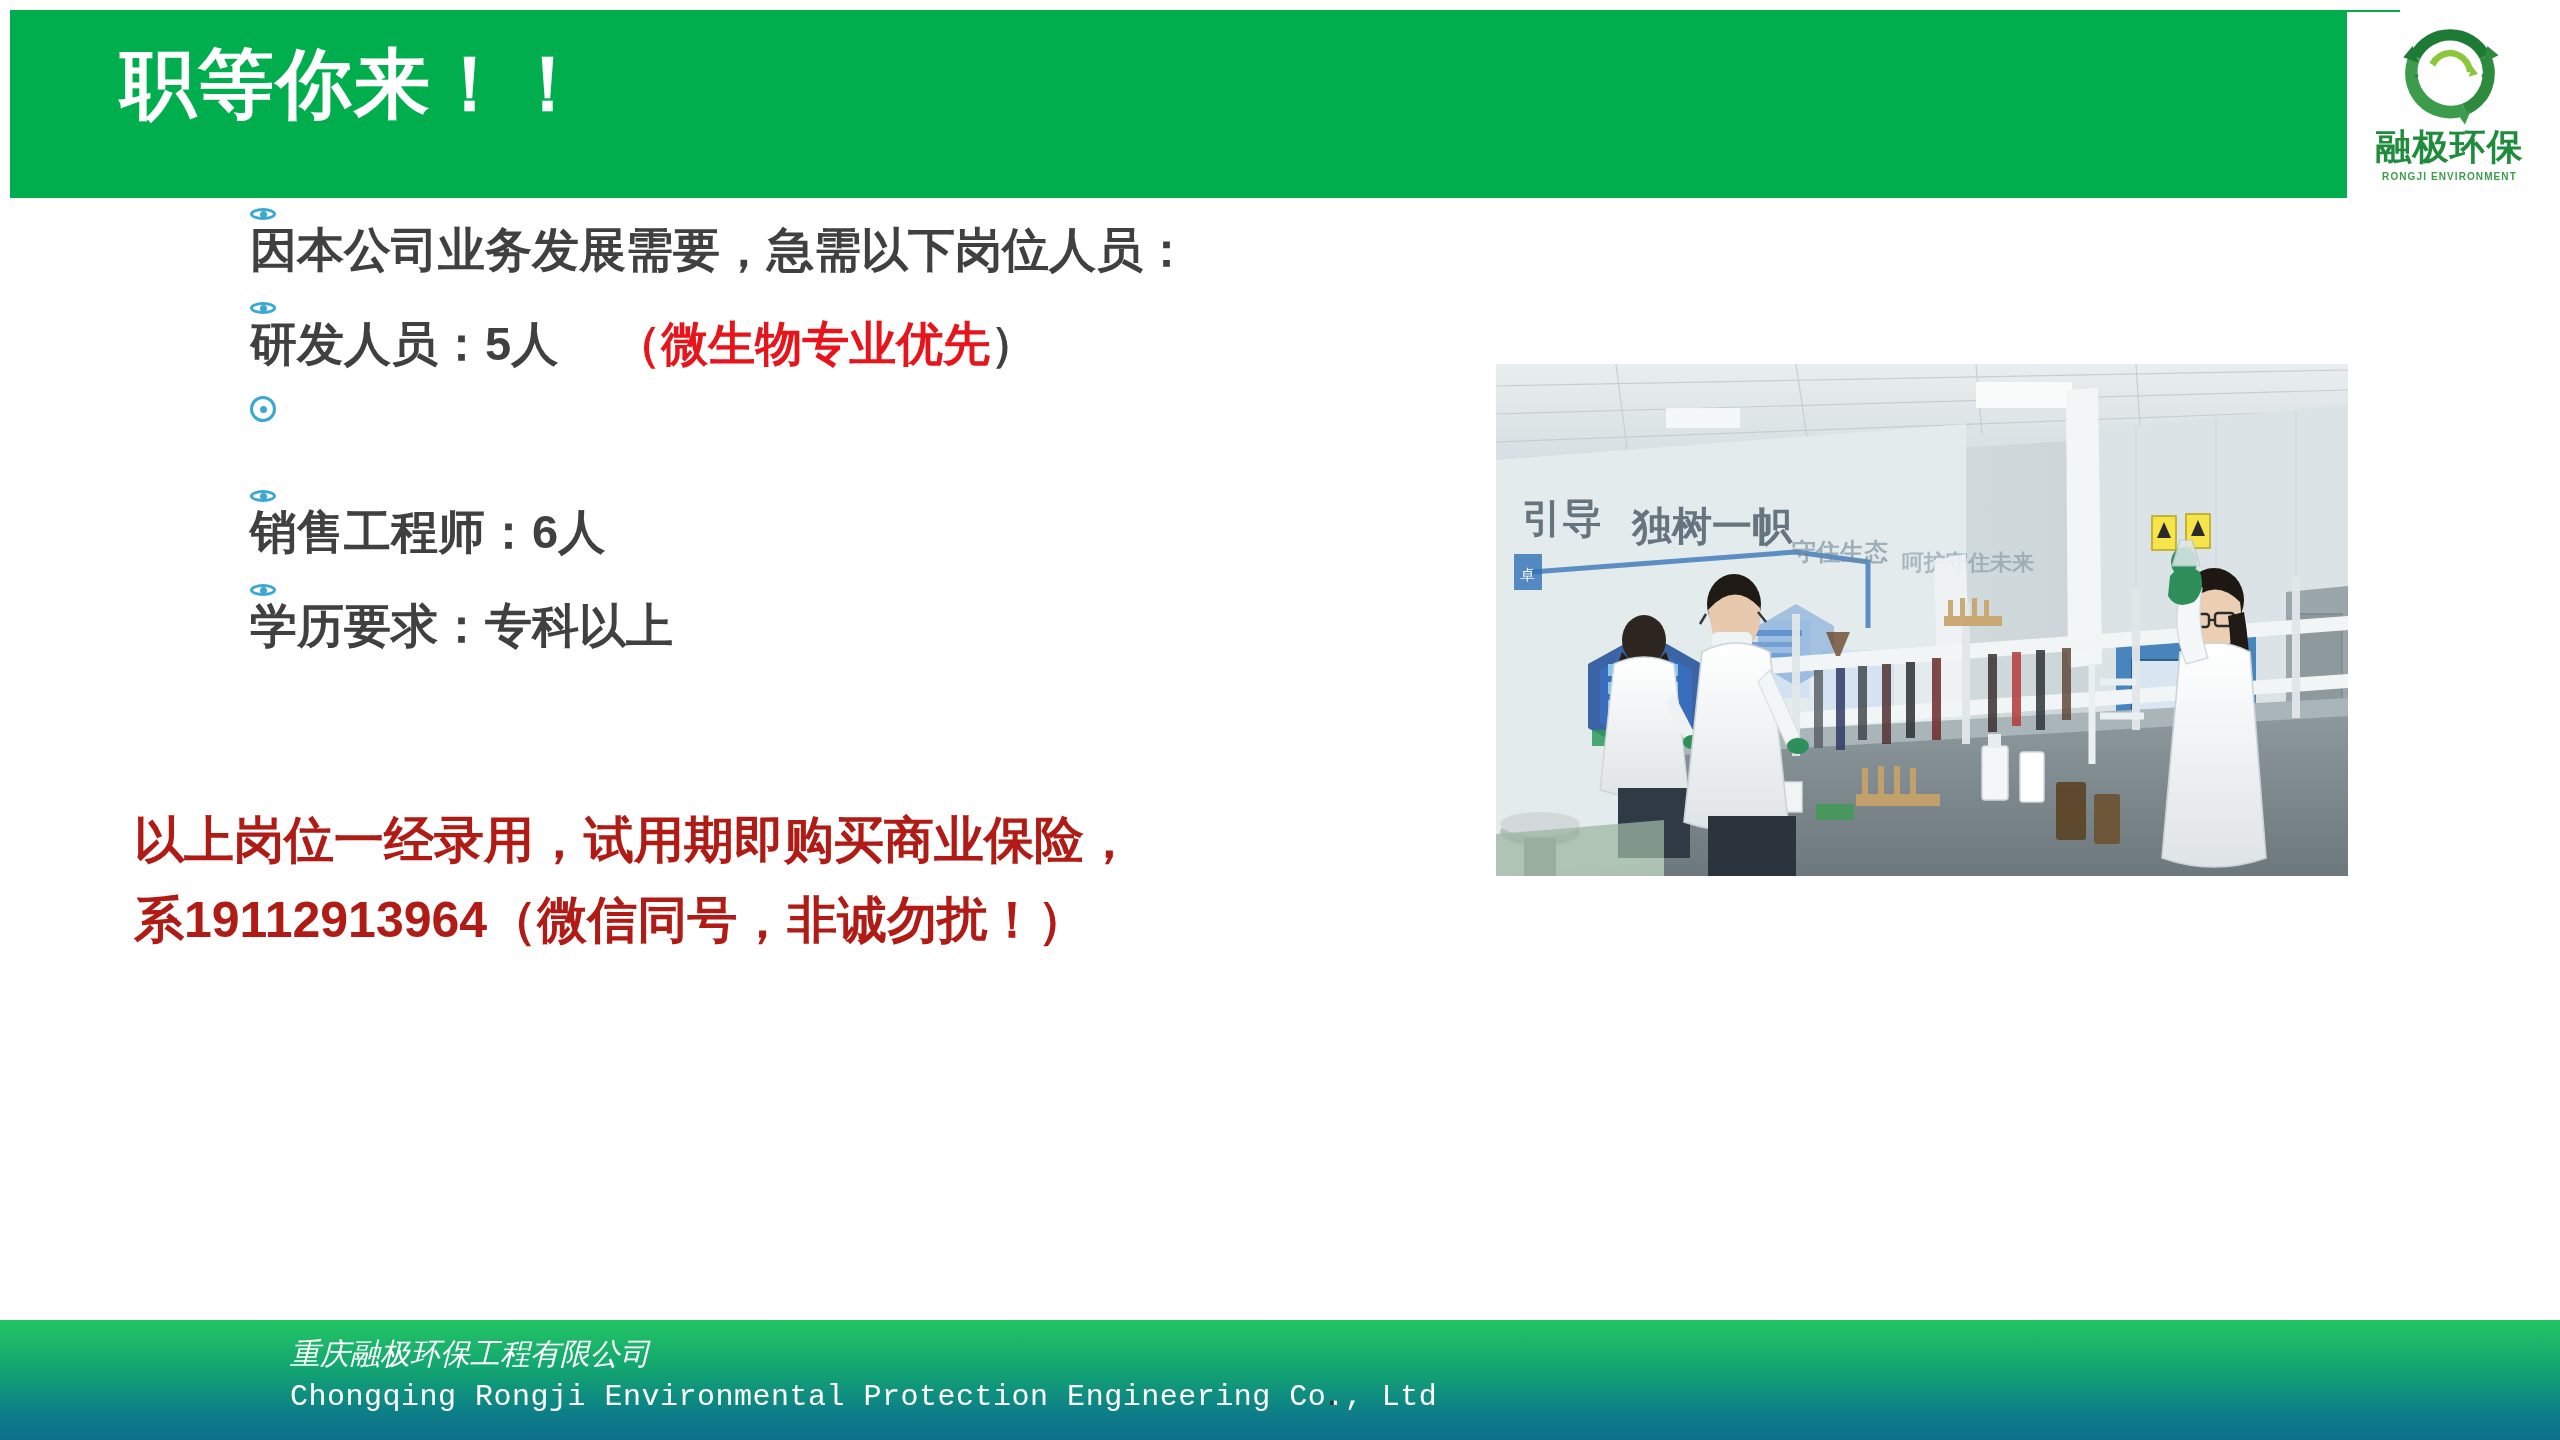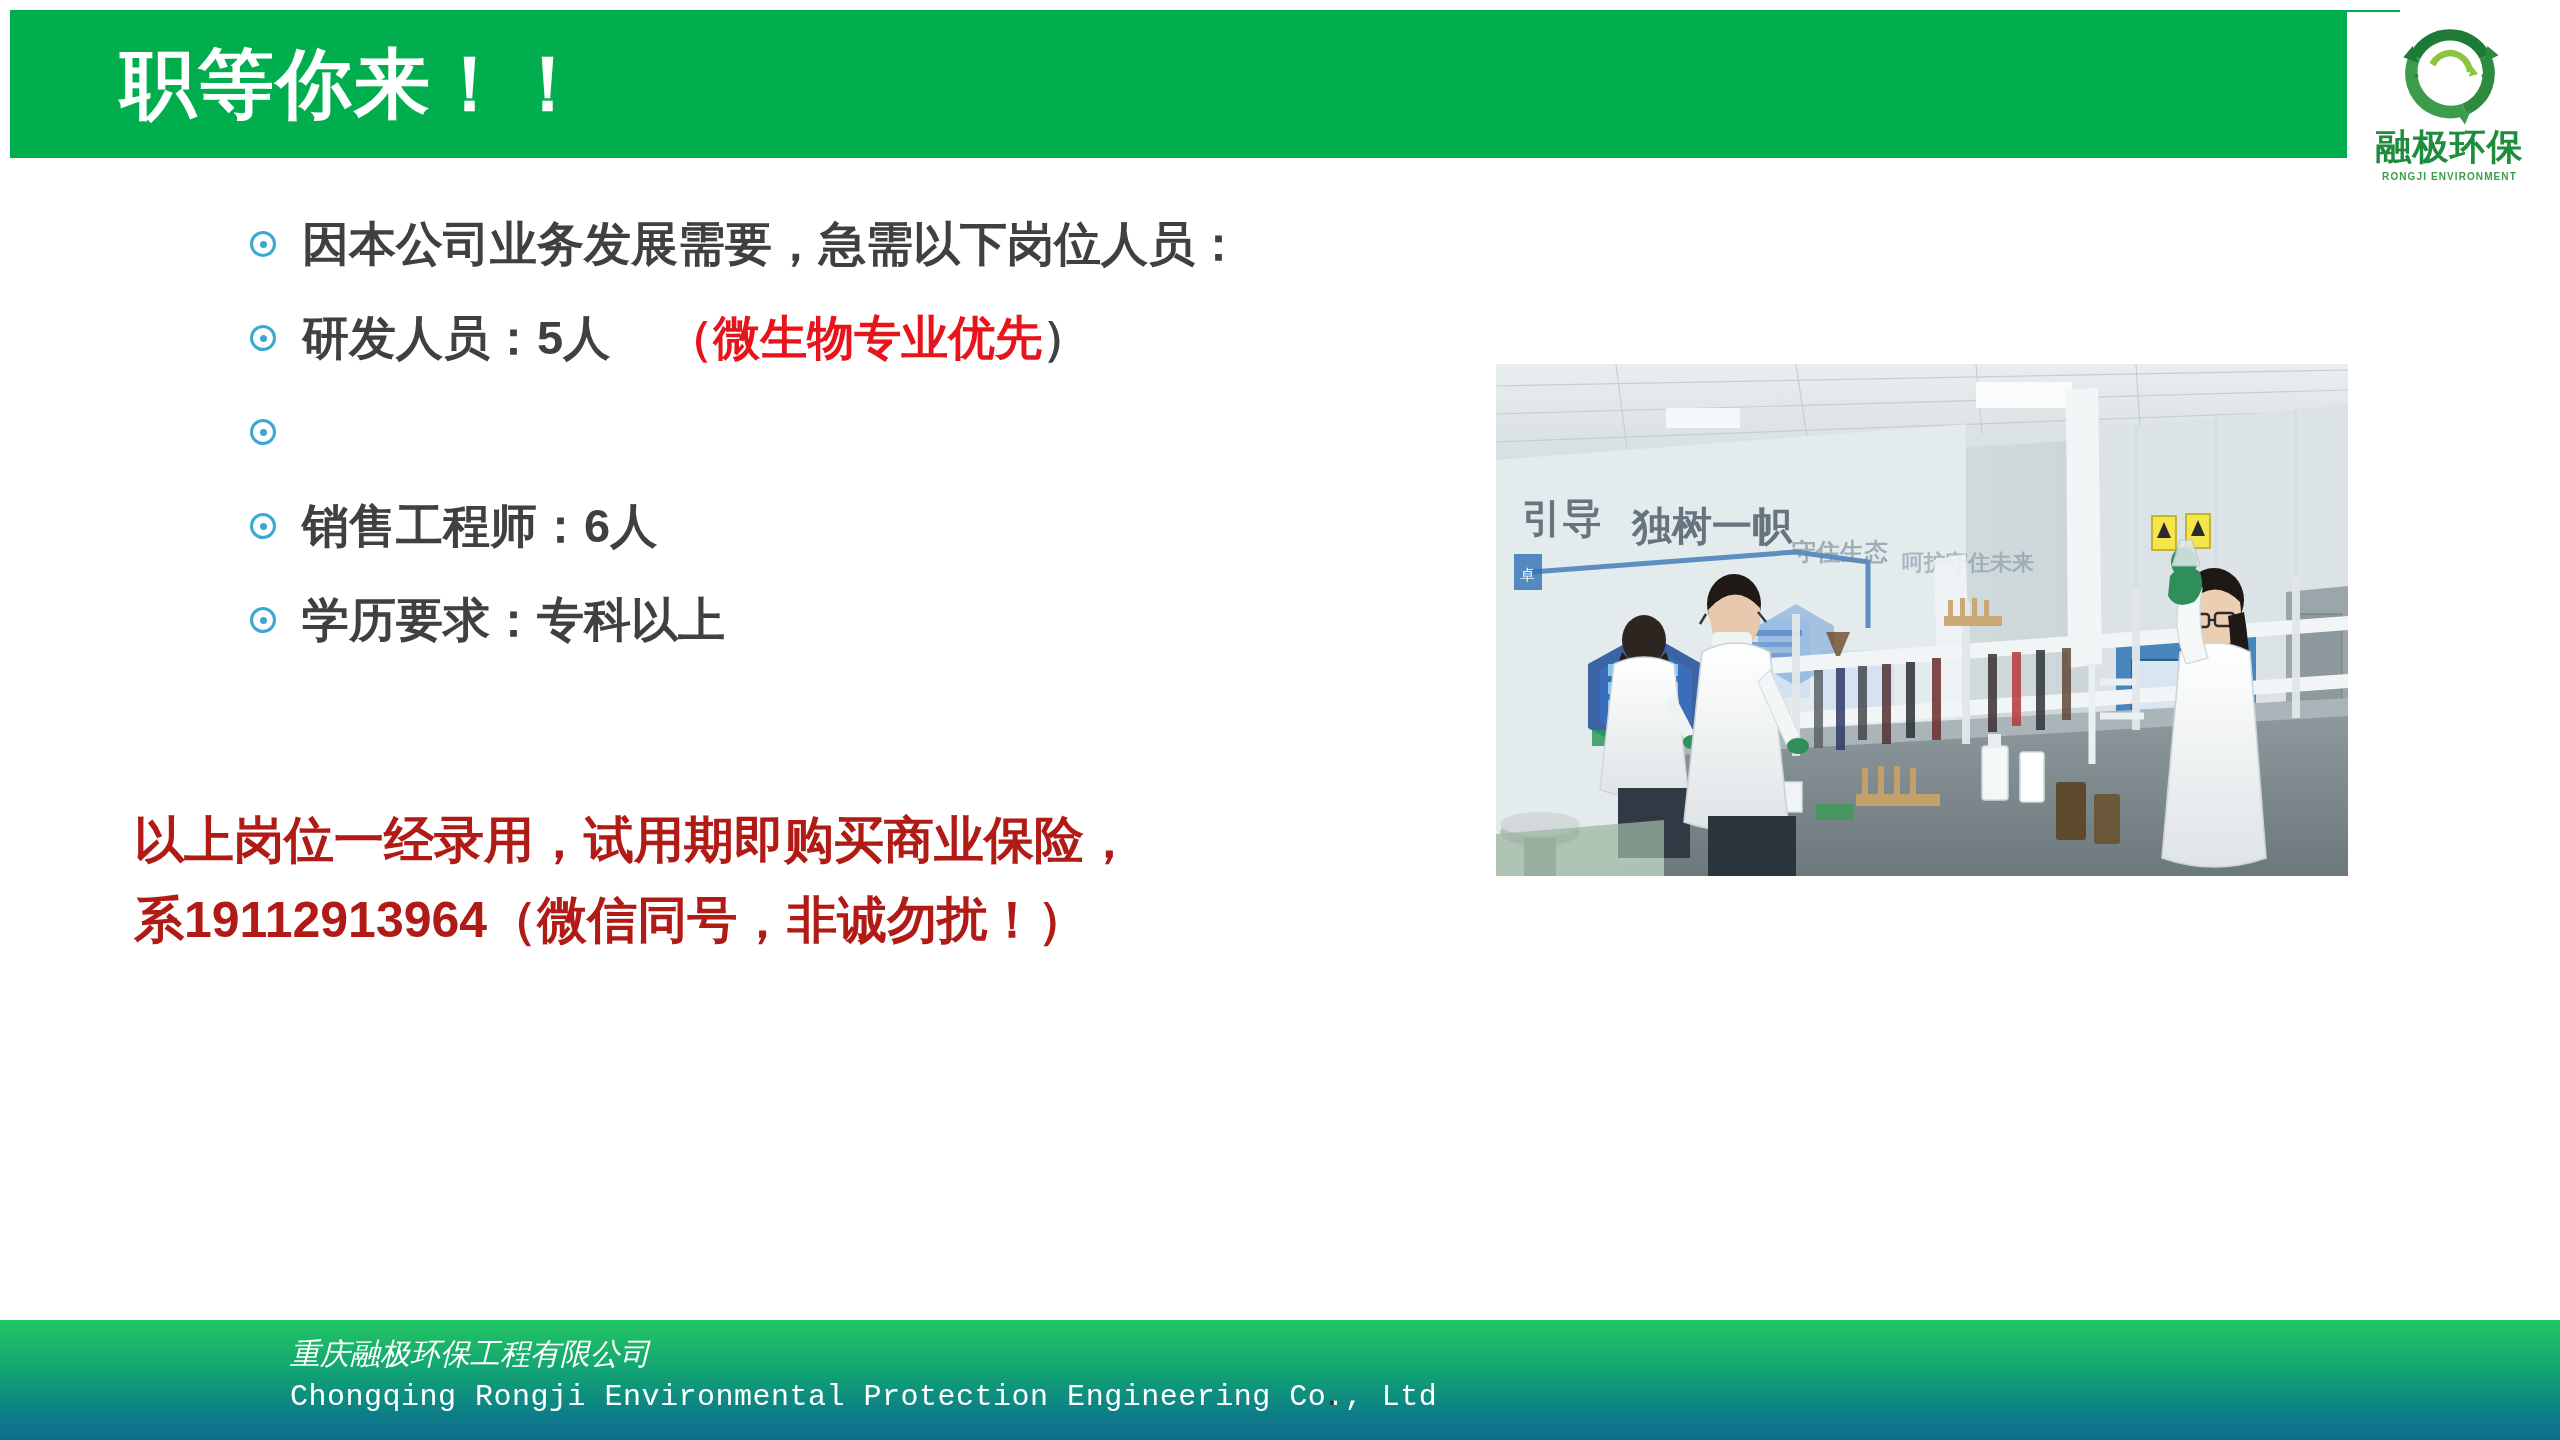--- a/index.html
+++ b/index.html
@@ -14,21 +14,21 @@
     overflow: hidden;
     font-family: "Liberation Sans", "DejaVu Sans", sans-serif;
   }
 
   
   #header-banner {
     position: absolute;
     left: 10px;
     top: 10px;
     width: 2390px;
-    height: 148px;
+    height: 188px;
     background: #00AE4D;
   }
   #header-title {
     position: absolute;
     left: 110px;
     top: 24px;
     font-size: 76px;
     font-weight: bold;
     color: #ffffff;
     letter-spacing: 2px;
@@ -78,23 +78,24 @@
 
   
   #bullet-list {
     position: absolute;
     left: 250px;
     top: 208px;
     width: 1250px;
   }
   .bullet-row {
     display: flex;
-    align-items: center;
+    align-items: flex-start;
     height: 72px;
     margin-bottom: 0px;
+    flex-direction: column;
   }
   .bullet-marker {
     width: 26px;
     height: 26px;
     min-width: 26px;
     border: 3px solid #3BA8D4;
     border-radius: 50%;
     position: relative;
     margin-right: 26px;
     box-sizing: border-box;

